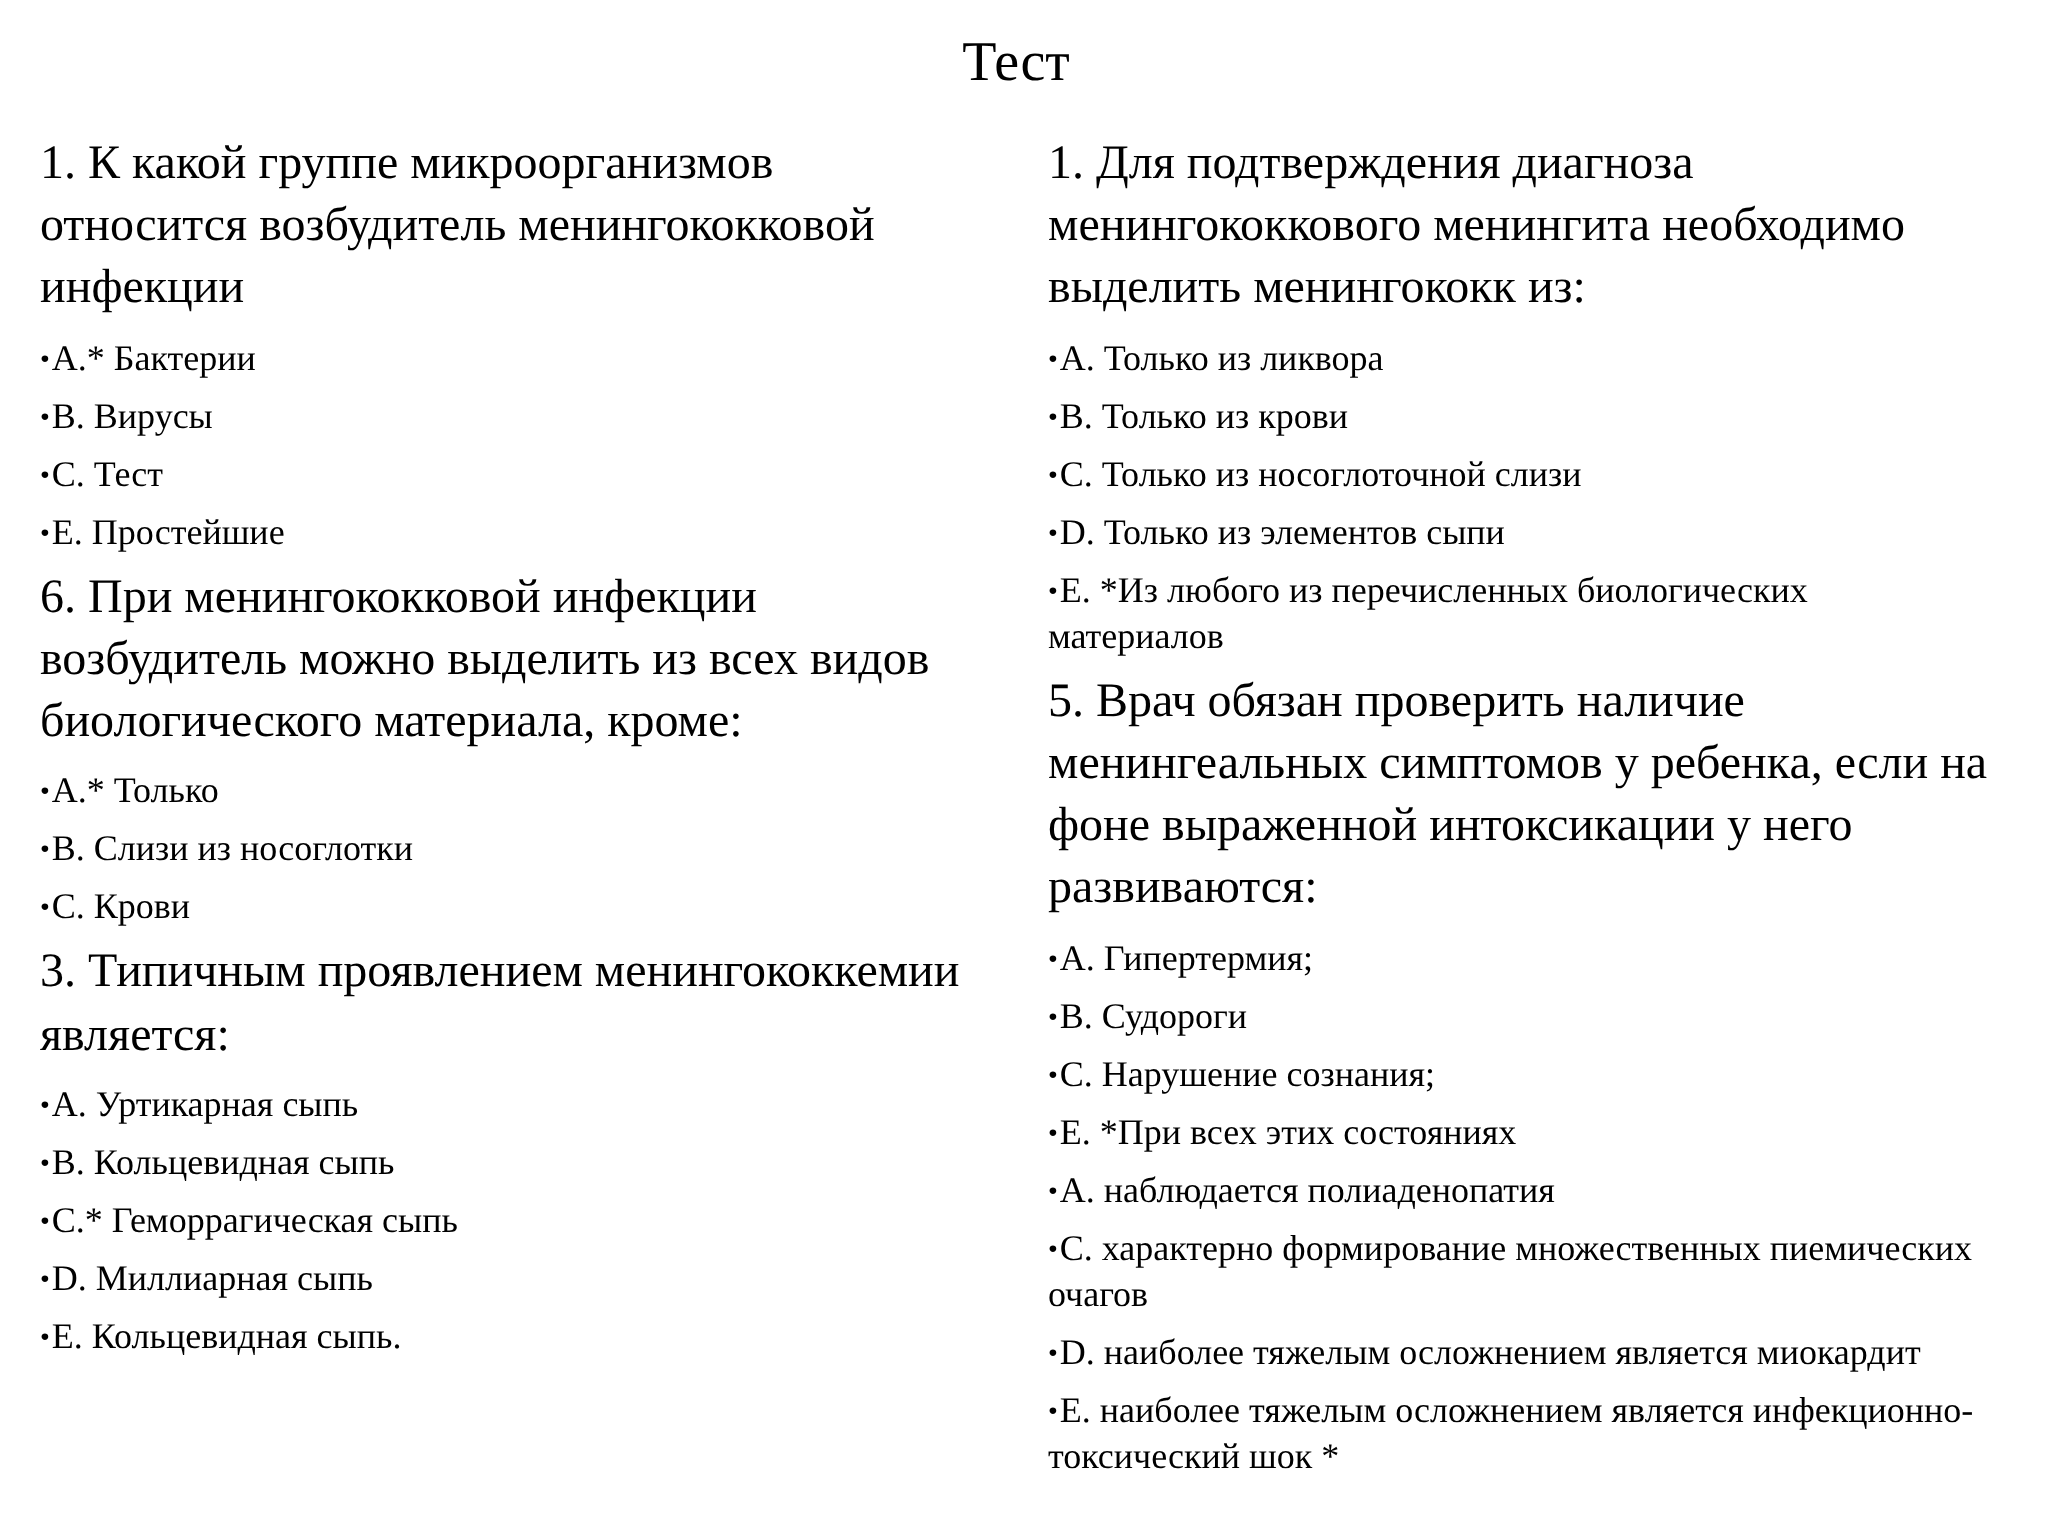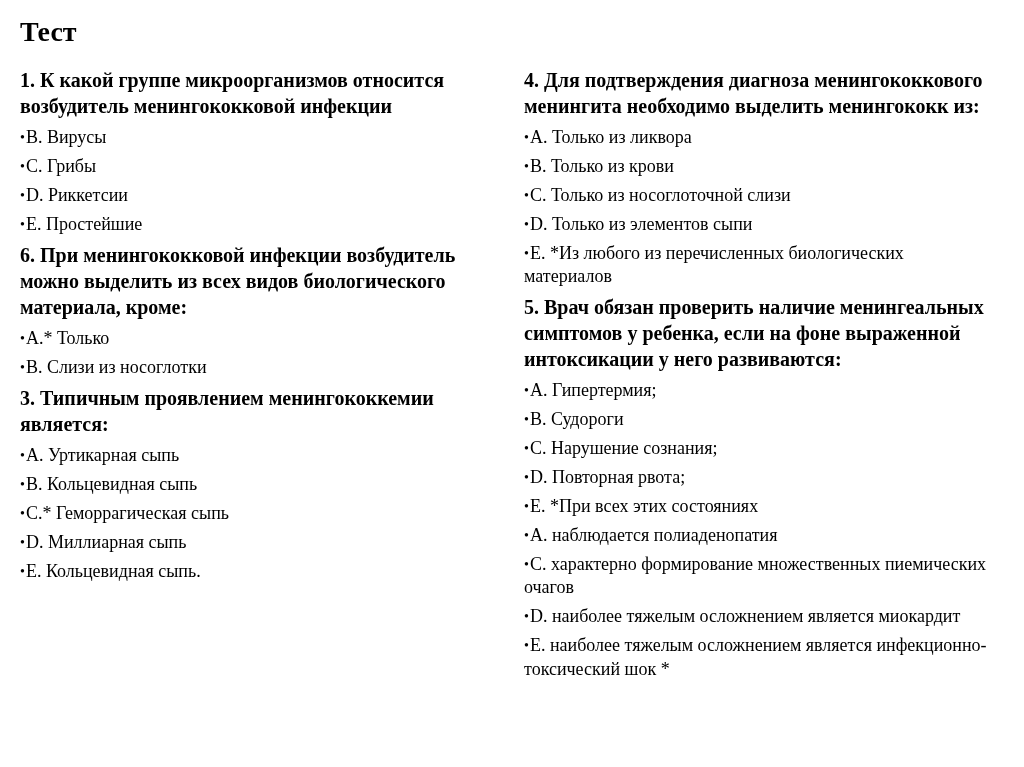--- a/index.html
+++ b/index.html
@@ -15,38 +15,38 @@
     overflow: hidden;
   }
   .page {
     box-sizing: border-box;
     width: 1024px;
     height: 767px;
     padding: 12px 28px 8px 20px;
     overflow: hidden;
   }
   .title {
-    text-align: left;
+    text-align: center;
     font-size: 28px;
-    font-weight: bold;
+    font-weight: normal;
     margin: 4px 0 14px 0;
   }
   .columns {
     display: flex;
   }
   .col {
     width: 470px;
     flex: 0 0 auto;
   }
   .col-left {
     margin-right: 34px;
   }
   .question-text {
-    font-weight: bold;
-    font-size: 20px;
+    font-weight: normal;
+    font-size: 24px;
     line-height: 1.3;
     margin: 5px 0 7px 0;
   }
   .option {
     font-size: 18px;
     line-height: 1.28;
     margin: 0 0 6px 0;
   }
   .bullet {
     font-size: 14px;
@@ -56,54 +56,54 @@
 </style>
 </head>
 <body>
 
 <div class="page">
   <h1 class="title">Тест</h1>
   <div class="columns">
     <div class="col col-left">
         <div>
           <div class="question-text">1. К какой группе микроорганизмов относится возбудитель менингококковой инфекции</div>
+          <div class="option"><span class="bullet">•</span><span>А.* Бактерии</span></div>
           <div class="option"><span class="bullet">•</span><span>В. Вирусы</span></div>
-          <div class="option"><span class="bullet">•</span><span>С. Грибы</span></div>
-          <div class="option"><span class="bullet">•</span><span>D. Риккетсии</span></div>
+          <div class="option"><span class="bullet">•</span><span>С. Тест</span></div>
           <div class="option"><span class="bullet">•</span><span>Е. Простейшие</span></div>
         </div>
         <div>
           <div class="question-text">6. При менингококковой инфекции возбудитель можно выделить из всех видов биологического материала, кроме:</div>
           <div class="option"><span class="bullet">•</span><span>А.* Только</span></div>
           <div class="option"><span class="bullet">•</span><span>В. Слизи из носоглотки</span></div>
+          <div class="option"><span class="bullet">•</span><span>С. Крови</span></div>
         </div>
         <div>
           <div class="question-text">3. Типичным проявлением менингококкемии является:</div>
           <div class="option"><span class="bullet">•</span><span>А. Уртикарная сыпь</span></div>
           <div class="option"><span class="bullet">•</span><span>В. Кольцевидная сыпь</span></div>
           <div class="option"><span class="bullet">•</span><span>С.* Геморрагическая сыпь</span></div>
           <div class="option"><span class="bullet">•</span><span>D. Миллиарная сыпь</span></div>
           <div class="option"><span class="bullet">•</span><span>Е. Кольцевидная сыпь.</span></div>
         </div>
       </div>
     <div class="col col-right">
         <div>
-          <div class="question-text">4. Для подтверждения диагноза менингококкового менингита необходимо выделить менингококк из:</div>
+          <div class="question-text">1. Для подтверждения диагноза менингококкового менингита необходимо выделить менингококк из:</div>
           <div class="option"><span class="bullet">•</span><span>А. Только из ликвора</span></div>
           <div class="option"><span class="bullet">•</span><span>В. Только из крови</span></div>
           <div class="option"><span class="bullet">•</span><span>С. Только из носоглоточной слизи</span></div>
           <div class="option"><span class="bullet">•</span><span>D. Только из элементов сыпи</span></div>
           <div class="option"><span class="bullet">•</span><span>Е. *Из любого из перечисленных биологических материалов</span></div>
         </div>
         <div>
           <div class="question-text">5. Врач обязан проверить наличие менингеальных симптомов у ребенка, если на фоне выраженной интоксикации у него развиваются:</div>
           <div class="option"><span class="bullet">•</span><span>А. Гипертермия;</span></div>
           <div class="option"><span class="bullet">•</span><span>В. Судороги</span></div>
           <div class="option"><span class="bullet">•</span><span>С. Нарушение сознания;</span></div>
-          <div class="option"><span class="bullet">•</span><span>D. Повторная рвота;</span></div>
           <div class="option"><span class="bullet">•</span><span>Е. *При всех этих состояниях</span></div>
         </div>
         <div>
           <div class="option"><span class="bullet">•</span><span>А. наблюдается полиаденопатия</span></div>
           <div class="option"><span class="bullet">•</span><span>С. характерно формирование множественных пиемических очагов</span></div>
           <div class="option"><span class="bullet">•</span><span>D. наиболее тяжелым осложнением является миокардит</span></div>
           <div class="option"><span class="bullet">•</span><span>Е. наиболее тяжелым осложнением является инфекционно-токсический шок *</span></div>
         </div>
       </div>
   </div>

